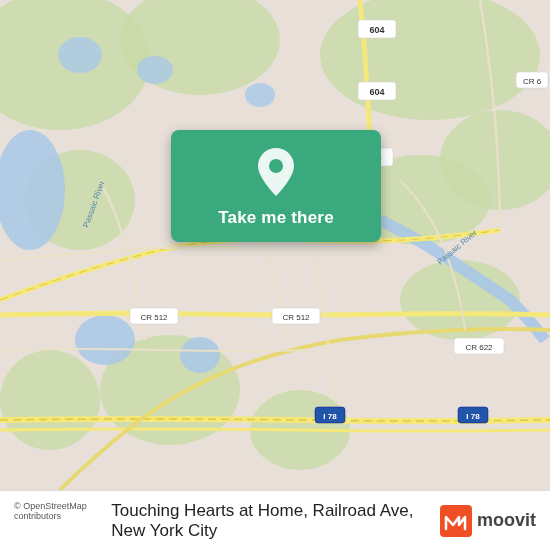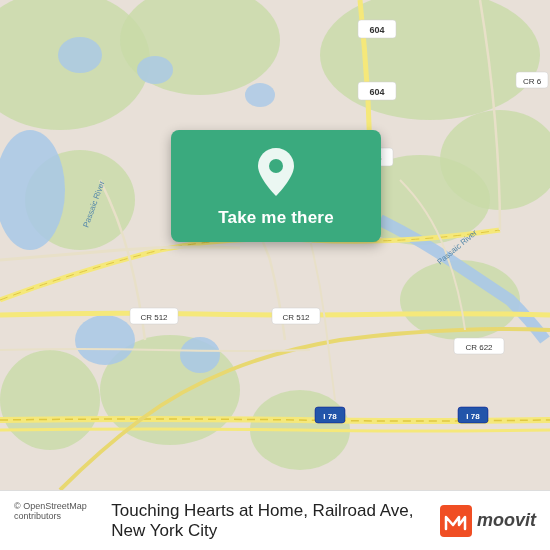--- a/index.html
+++ b/index.html
@@ -81,21 +81,20 @@
     #location-name {
       font-size: 17px;
       color: #222;
       font-weight: 400;
     }
 
     #moovit-logo {
       display: flex;
       align-items: center;
       gap: 5px;
-      font-style: italic;
     }
 
     #moovit-icon {
       width: 32px;
       height: 32px;
     }
 
     #moovit-text {
       font-size: 16px;
       font-weight: 700;

